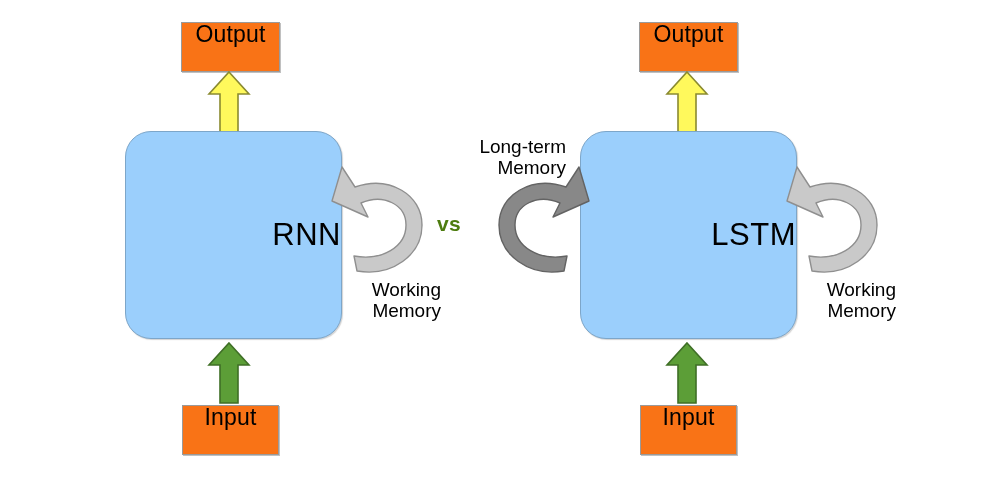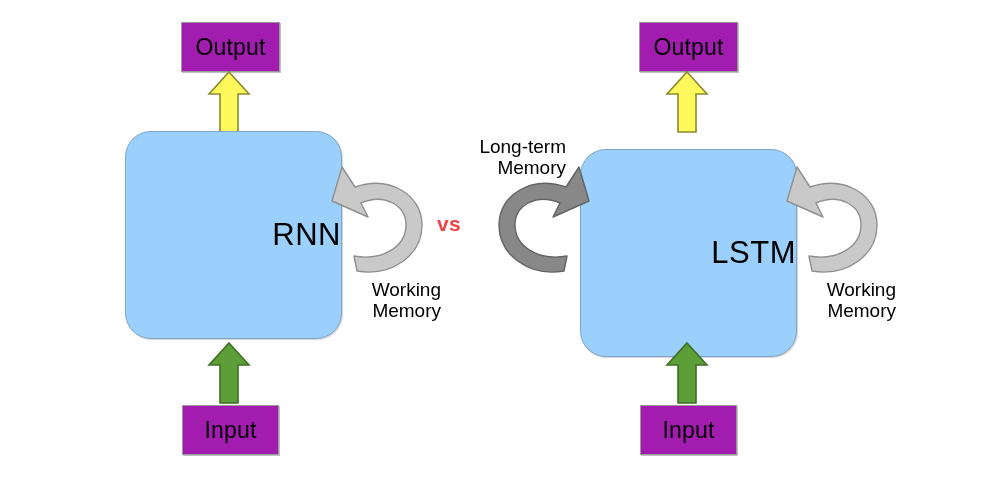--- a/index.html
+++ b/index.html
@@ -12,25 +12,25 @@
   }
   #canvas {
     position: relative;
     width: 985px;
     height: 495px;
     background: #ffffff;
     overflow: hidden;
   }
   .io-box {
     position: absolute;
-    background: #a21caf;
+    background: #f97316;
     border: 1px solid #9a9a9a;
     box-shadow: 1px 1px 0 rgba(140,140,140,0.55);
     display: flex;
-    align-items: center;
+    align-items: flex-start;
     justify-content: center;
     color: #000000;
     font-size: 23px;
     line-height: 1;
     letter-spacing: 0.2px;
   }
   .core-box {
     position: absolute;
     background: #9BCFFC;
     border: 1px solid #7da6c9;
@@ -40,21 +40,21 @@
     justify-content: flex-end;
     color: #000000;
     font-size: 31px;
     letter-spacing: 0.5px;
     box-shadow: 1px 1px 1px rgba(130,130,130,0.35);
   }
   .vs-label {
     position: absolute;
     font-size: 21px;
     font-weight: bold;
-    color: #ef4444;
+    color: #4d7c0f;
     letter-spacing: 0.3px;
   }
   .caption {
     position: absolute;
     font-size: 19px;
     line-height: 1.12;
     color: #000000;
     text-align: right;
     white-space: pre-line;
   }
@@ -107,21 +107,21 @@
   <div class="vs-label" style="left:437px; top:212px;">vs</div>
 
   <div class="io-box" style="left:639px; top:22px; width:97px; height:48px;">
     <span>Output</span>
   </div>
 
   <svg class="arrow-svg" style="left:663px; top:70px;" width="50" height="64" viewBox="0 0 50 64">
     <polygon points="24,2 44,24 33,24 33,62 15,62 15,24 4,24" fill="#FFF95C" stroke="#8a8a30" stroke-width="1.6" stroke-linejoin="miter"></polygon>
   </svg>
 
-  <div class="core-box" style="left:580px; top:131px; width:215px; height:206px;margin-top:18px;">
+  <div class="core-box" style="left:580px; top:131px; width:215px; height:206px;">
     <span>LSTM</span>
   </div>
 
   <svg class="arrow-svg" style="left:495px; top:163px;" width="96" height="122" viewBox="0 0 96 122">
     <path d="M 71 24
              C 36 12, 4 32, 4 62
              C 4 92, 34 114, 69 108
              L 72 93
              C 44 98, 20 84, 20 62
              C 20 42, 42 30, 65 40

